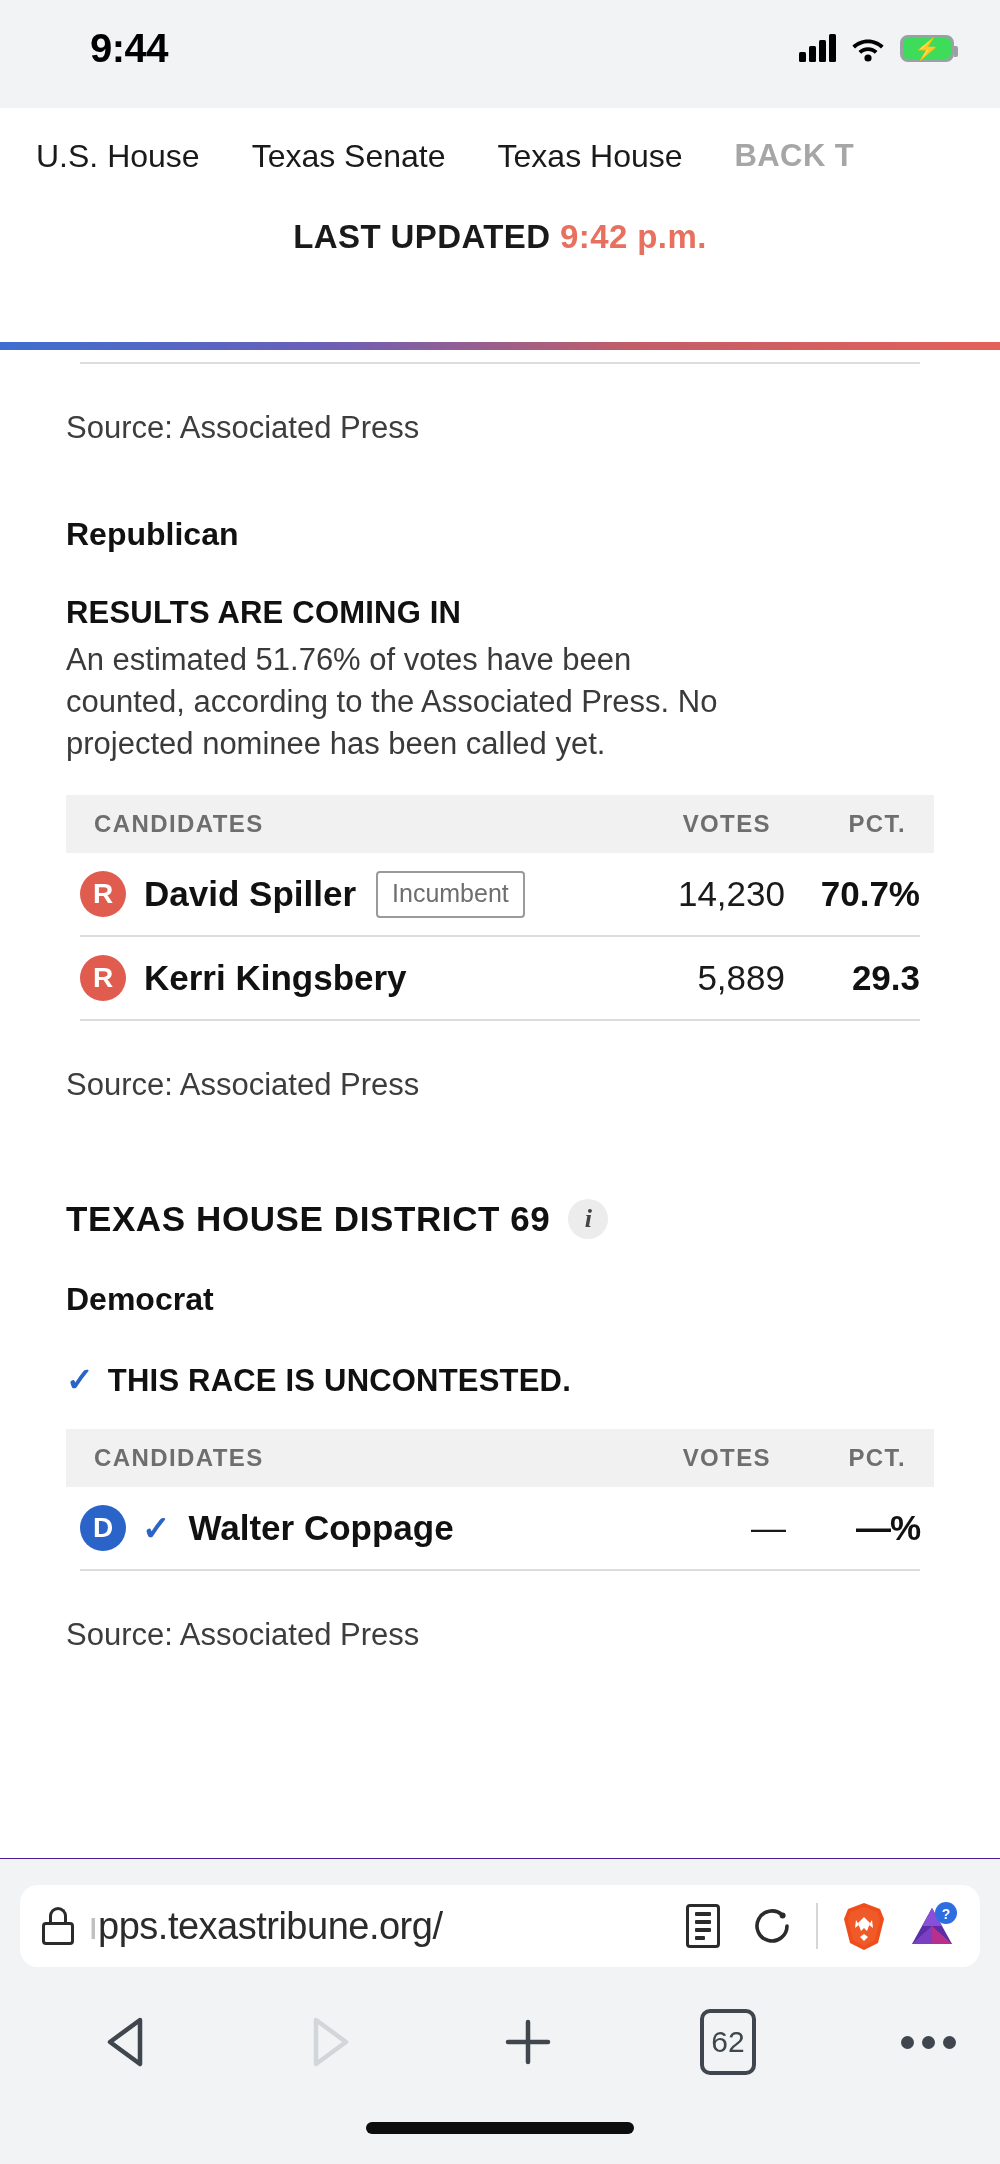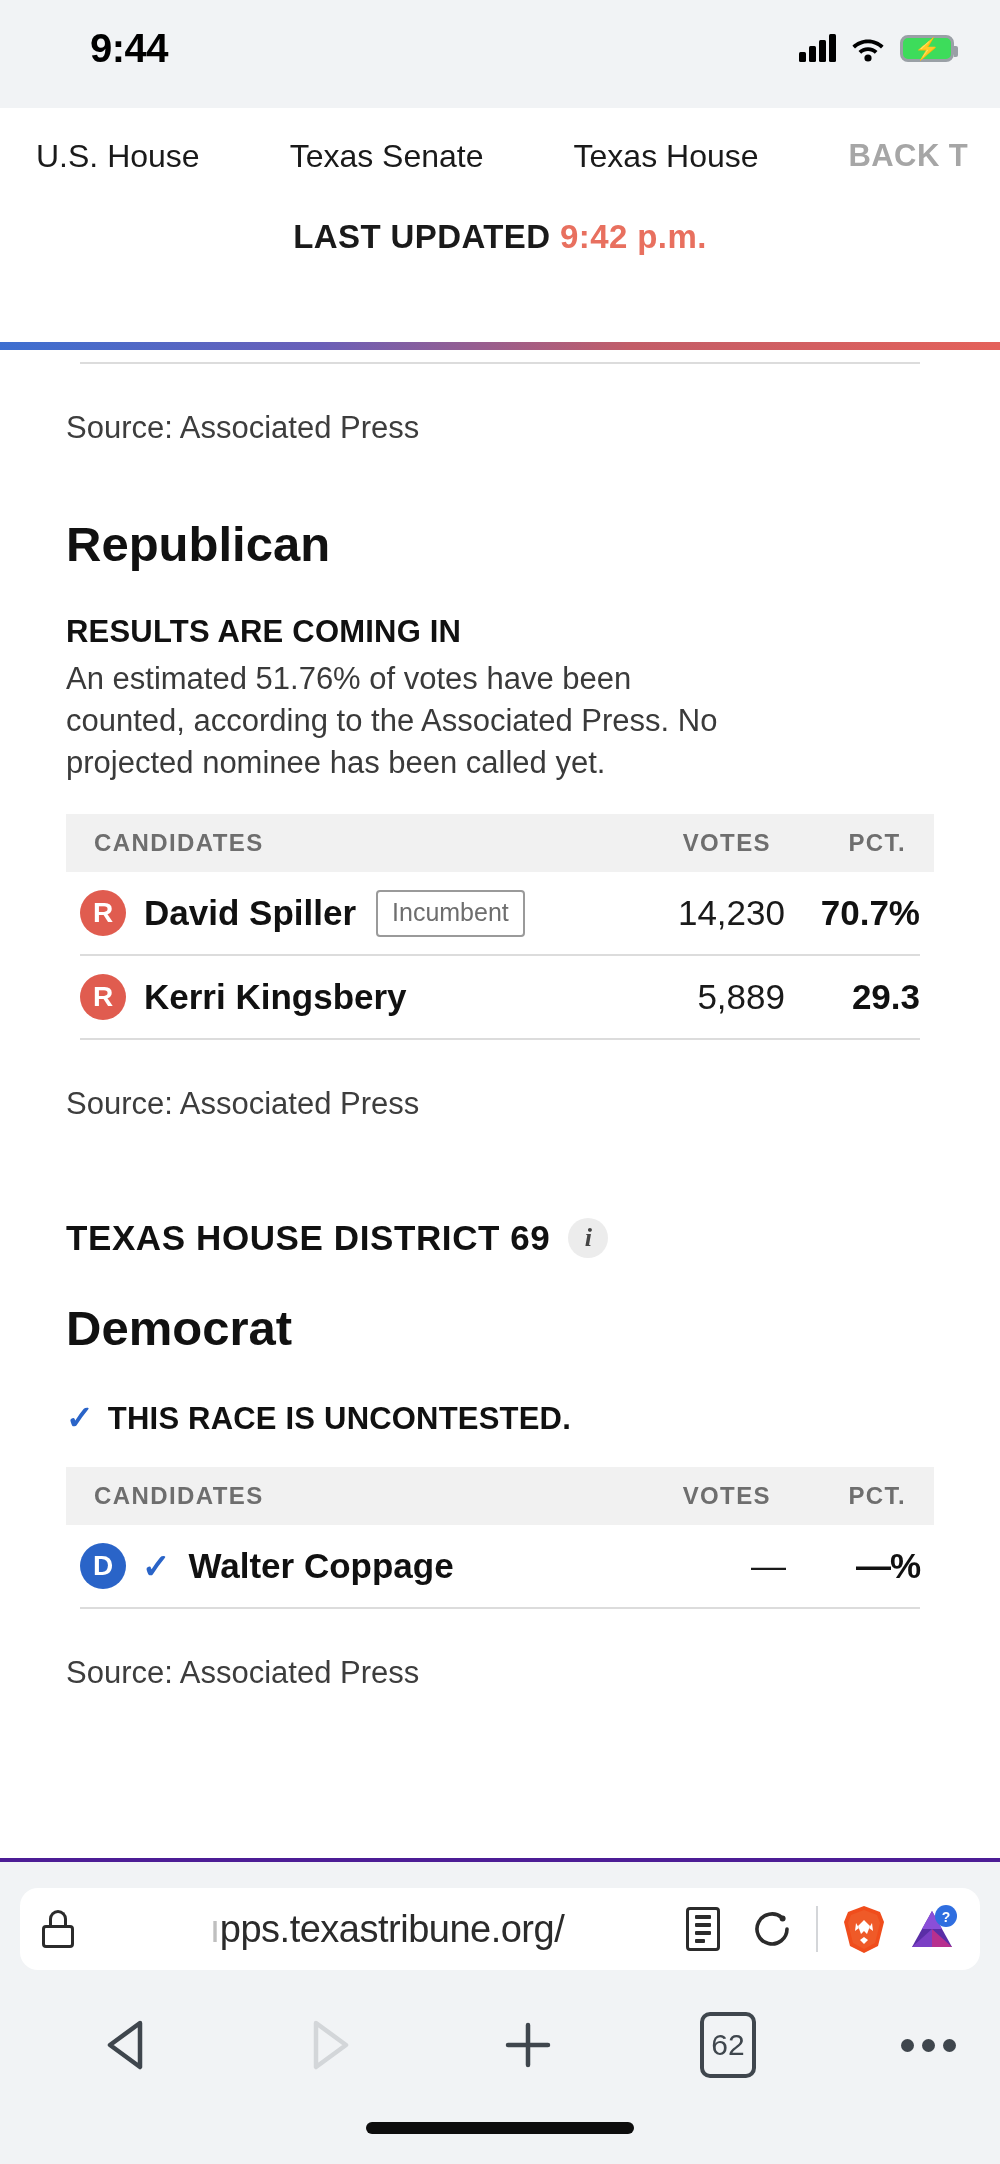--- a/index.html
+++ b/index.html
@@ -50,21 +50,20 @@
     position: absolute; top: 108px; left: 0;
     width: 1000px; height: 242px;
     background: #ffffff;
     z-index: 30;
   }
   .nav-tabs {
     display: flex; align-items: center;
     height: 96px; padding-left: 10px;
     white-space: nowrap;
     overflow: hidden;
-    gap: 38px;
   }
   .nav-tab {
     font-size: 32px; color: #1a1a1a; font-weight: 400;
     padding: 0 26px;
   }
   .nav-tab.back {
     font-weight: 700; color: #a6a6a6; letter-spacing: 0.4px;
     font-size: 31px;
   }
   .last-updated {
@@ -125,21 +124,21 @@
     font-size: 35px; color: #111; font-weight: 700;
   }
   .dash { letter-spacing: -1px; }
 
   .source-line {
     font-size: 31px; color: #3d3d3d; font-weight: 400;
     padding-top: 46px;
   }
 
   .party-heading {
-    font-size: 49px; font-weight: 700; color: #111;
+    font-size: 32px; font-weight: 700; color: #111;
     padding-top: 70px;
   }
 
   .status-title {
     font-size: 31px; font-weight: 700; color: #111;
     letter-spacing: 0.2px; padding-top: 42px;
   }
   .status-title .check { color: #2a64c8; margin-right: 14px; font-size: 33px; }
   .status-body {
     font-size: 31px; color: #3a3a3a; line-height: 1.36;
@@ -179,23 +178,22 @@
     display: flex; align-items: center; justify-content: center;
     font-family: "Liberation Serif", serif;
     font-style: italic; font-size: 26px; color: #444; font-weight: 700;
   }
 
   
   .browser-chrome {
     position: absolute; left: 0; bottom: 0;
     width: 1000px; height: 306px;
     background: #f1f3f5;
-    border-top: 4px solid #4c1d95;
+    border-top: 1px solid #4c1d95;
     z-index: 50;
-    text-align: center;
   }
   .url-bar {
     position: absolute; top: 26px; left: 20px;
     width: 960px; height: 82px;
     background: #ffffff; border-radius: 18px;
     display: flex; align-items: center;
     padding: 0 22px;
   }
   .lock-icon { width: 32px; height: 38px; position: relative; flex: 0 0 auto; }
   .lock-icon .body {

